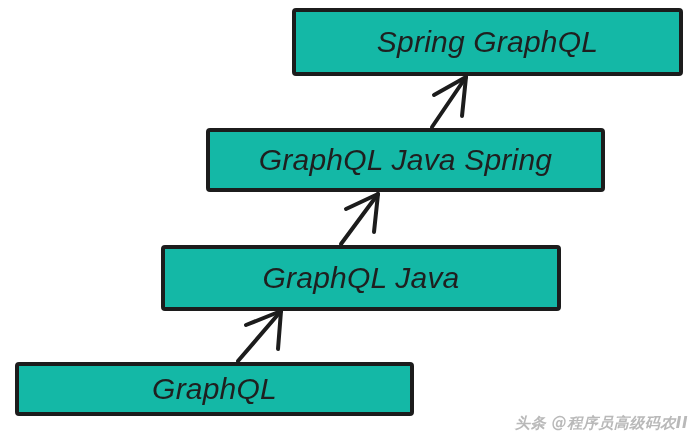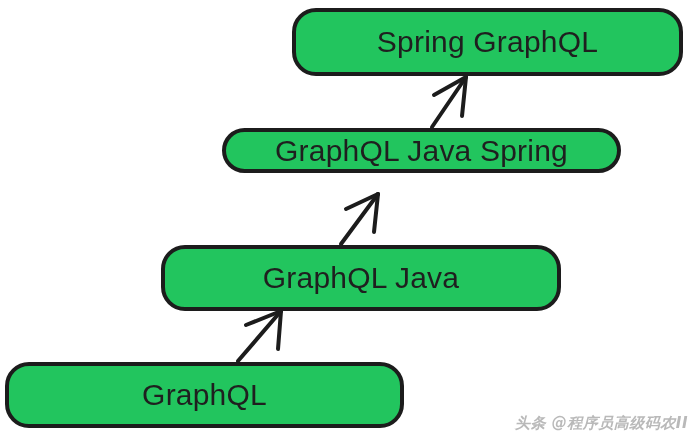--- a/index.html
+++ b/index.html
@@ -15,27 +15,28 @@
   }
   #diagram-canvas {
     position: relative;
     width: 696px;
     height: 439px;
     background: #ffffff;
   }
   .node-box {
     position: absolute;
     box-sizing: border-box;
-    background: #22c55e;
+    background: #14b8a6;
     border: 4px solid #1c1c1c;
-    border-radius: 24px;
+    border-radius: 4px;
     display: flex;
     align-items: center;
     justify-content: center;
     z-index: 2;
+    font-style: italic;
   }
   .node-label {
     font-family: "Liberation Sans", sans-serif;
     font-size: 30px;
     font-weight: 400;
     color: #1f1f1f;
     letter-spacing: 0.2px;
     white-space: nowrap;
     line-height: 1;
   }
@@ -82,27 +83,27 @@
       <line x1="238" y1="361" x2="281" y2="311"></line>
       <line x1="281" y1="311" x2="246" y2="325"></line>
       <line x1="281" y1="311" x2="278" y2="349"></line>
     </g>
   </svg>
 
   <div class="node-box" id="node-spring-graphql" style="left: 292px; top: 8px; width: 391px; height: 68px;">
     <span class="node-label">Spring GraphQL</span>
   </div>
 
-  <div class="node-box" id="node-graphql-java-spring" style="left: 222px; top: 128px; width: 399px; height: 45px;">
+  <div class="node-box" id="node-graphql-java-spring" style="left: 206px; top: 128px; width: 399px; height: 64px;">
     <span class="node-label">GraphQL Java Spring</span>
   </div>
 
   <div class="node-box" id="node-graphql-java" style="left: 113px; top: 245px; width: 400px; height: 66px; margin-left: 48px;">
     <span class="node-label">GraphQL Java</span>
   </div>
 
-  <div class="node-box" id="node-graphql" style="left: 5px; top: 362px; width: 399px; height: 66px;">
+  <div class="node-box" id="node-graphql" style="left: 15px; top: 362px; width: 399px; height: 54px;">
     <span class="node-label">GraphQL</span>
   </div>
 
   <div id="watermark">头条 @程序员高级码农II</div>
 
 </div>
 
 </body></html>

